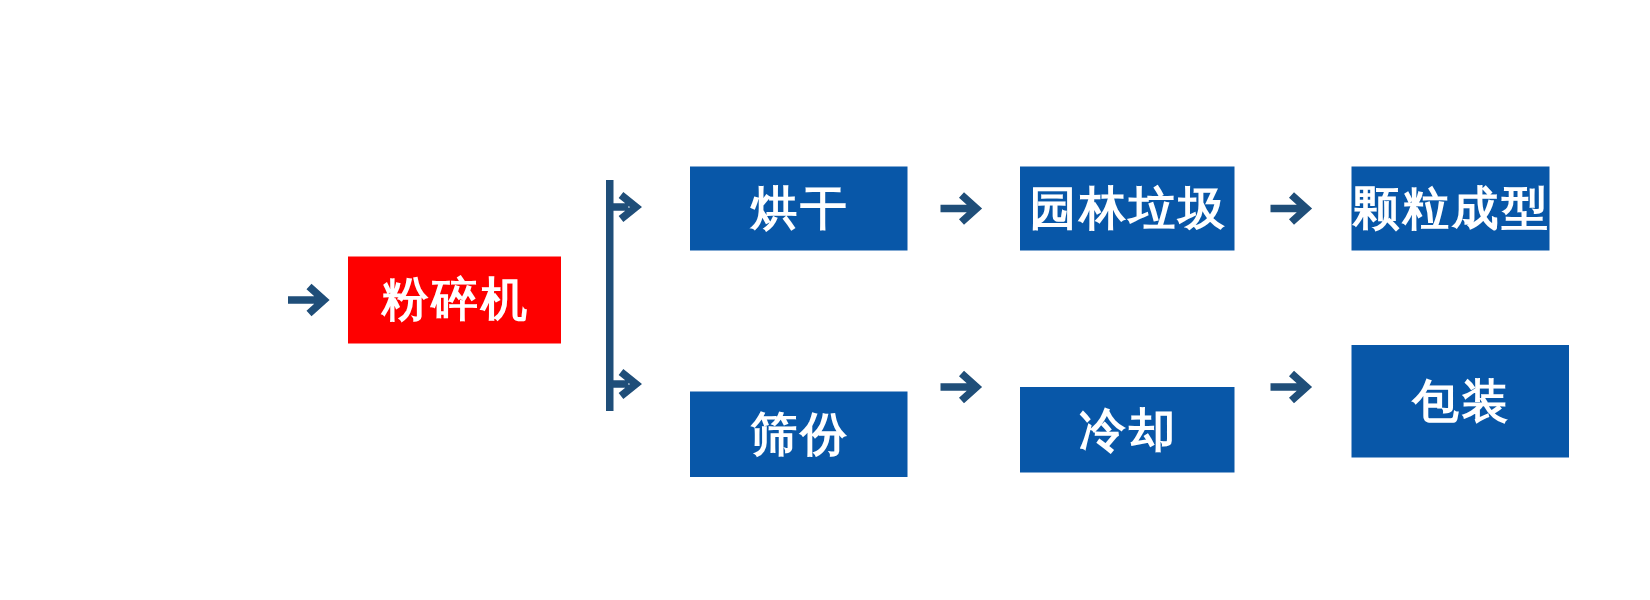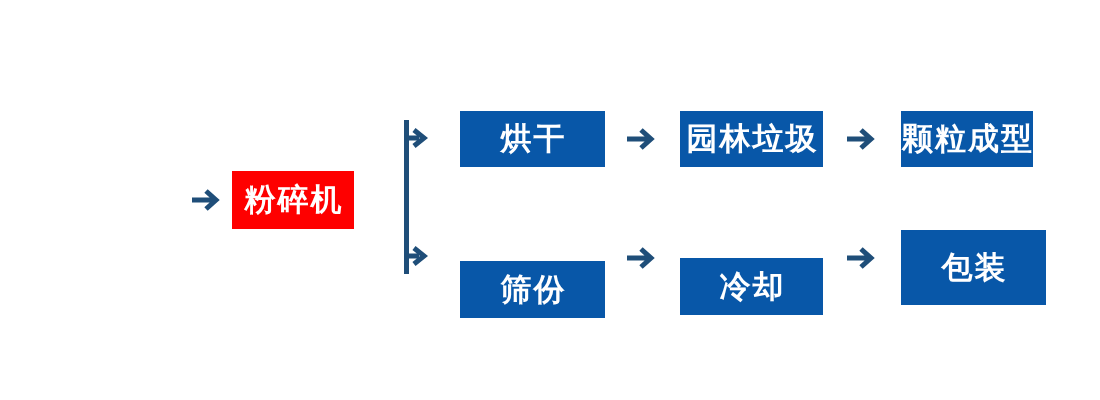--- a/index.html
+++ b/index.html
@@ -45,21 +45,21 @@
 </head>
 <body style="background: rgb(255, 255, 255);">
 
 <div class="canvas">
 
 
   <svg class="arrow-svg" style="left:189px; top:187px;" width="36" height="26" viewBox="0 0 36 26">
     <path class="stroke-line" d="M3 13 H24 M17 4 L27 13 L17 22"></path>
   </svg>
 
-  <div class="node red" style="left:232px; top:171px; width:122px; height:58px;">粉碎机</div>
+  <div class="node red" style="left:232px; top:171px; width:142px; height:58px;">粉碎机</div>
 
   <svg class="bracket-svg" style="left:402px; top:114px;" width="32" height="166" viewBox="0 0 32 166">
     <path class="stroke-line" d="M4.5 6 V160"></path>
     <path class="stroke-line" d="M4.5 24 H17 M12 16 L22 24 L12 32"></path>
     <path class="stroke-line" d="M4.5 142 H17 M12 134 L22 142 L12 150"></path>
   </svg>
 
   <div class="node blue" style="left:460px; top:111px; width:145px; height:56px;">烘干</div>
 
   <svg class="arrow-svg" style="left:624px; top:126px;" width="36" height="26" viewBox="0 0 36 26">

